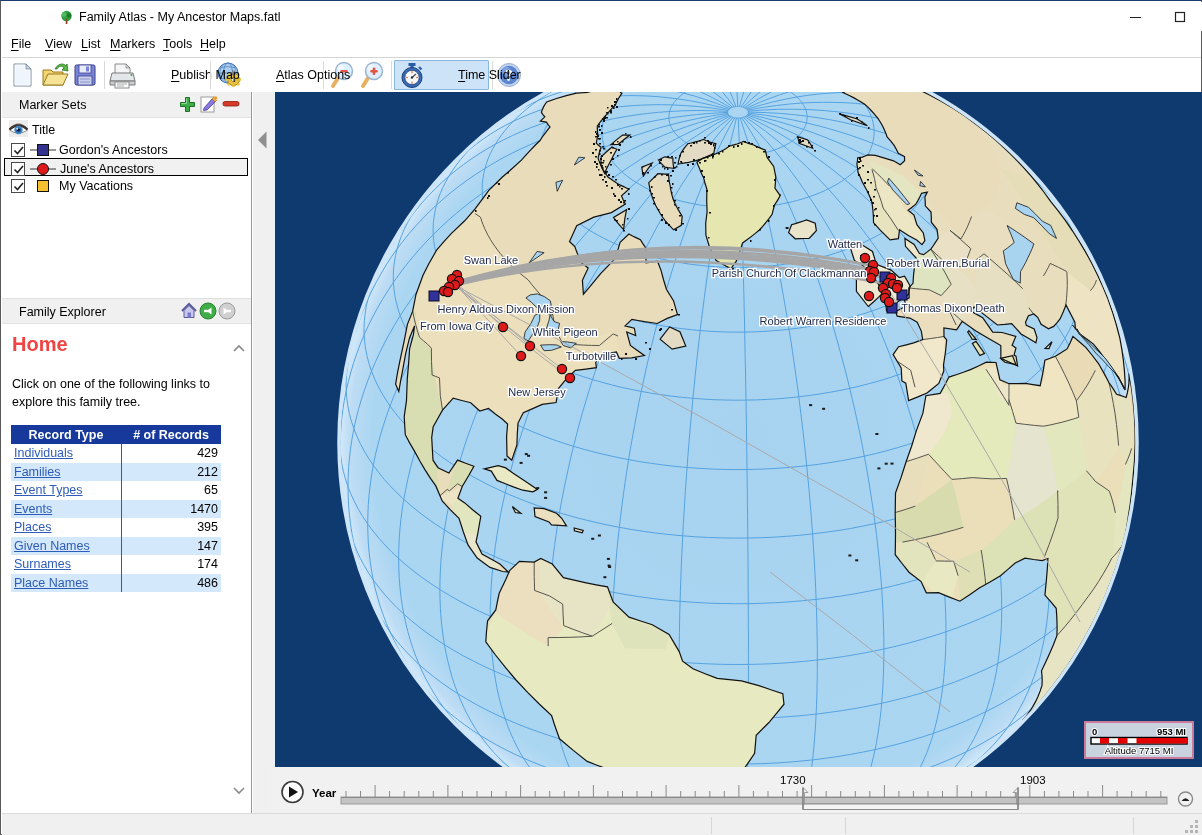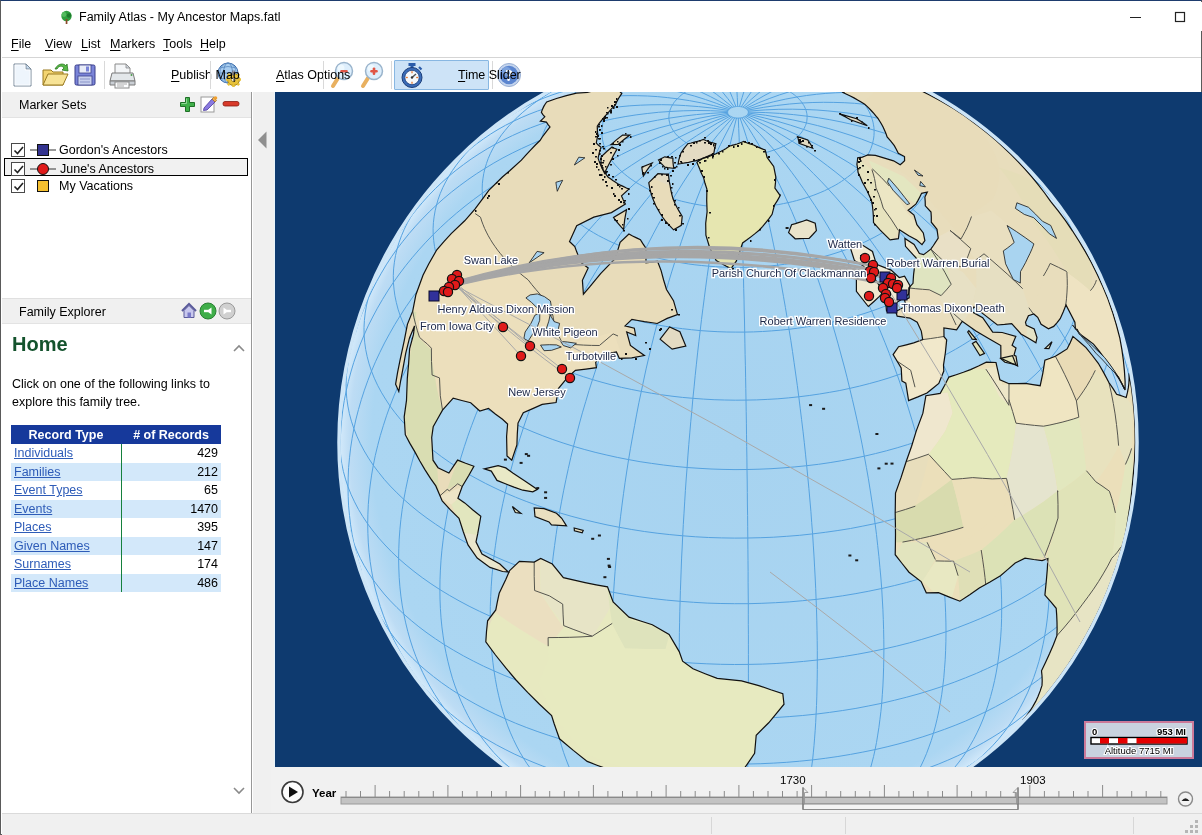--- a/index.html
+++ b/index.html
@@ -31,21 +31,21 @@
   border-bottom:1px solid #e3e3e3; }
 .phead .pt { position:absolute; left:9px; top:6px; font-size:12.5px; color:#000000;margin-left:8px; }
 #mslist { position:absolute; left:0; top:26px; width:249px; height:180px; background:#fff; }
 .msrow { position:absolute; left:0; width:249px; height:17px; font-size:12.5px; }
 .cbx { position:absolute; left:9px; top:1px; width:14px; height:14px; background:#fff;
   border:1px solid #4a4a4a; }
 .cbx svg { position:absolute; left:0px; top:0px; }
 #junesel { position:absolute; left:2px; top:40px; width:244px; height:18px;
   border:1px solid #000; background:#f1f1f1; }
 #fecontent { position:absolute; left:0; top:232px; width:249px; height:487px; background:#fff; }
-#home-h { position:absolute; left:10px; top:9px; font-size:20px; font-weight:bold; color:#14532d; }
+#home-h { position:absolute; left:10px; top:9px; font-size:20px; font-weight:bold; color:#ef4444; }
 #fepara { position:absolute; left:10px; top:51px; width:212px; font-size:12.5px; color:#000; line-height:1.45; }
 table#rec { position:absolute; left:9px; top:101px; width:210px; border-collapse:collapse;
   font-size:12.5px; }
 table#rec th { background:#16399b; color:#fff; font-weight:bold; height:19px; font-size:12.5px;margin-left:32px; }
 table#rec td { height:18.5px; padding:0 3px; }
 table#rec td.num { text-align:right; color:#000; }
 table#rec tr.alt { background:#d3e8fa; }
 table#rec a { color:#2e5cb8; text-decoration:underline; }
 table#rec td.lnk { border-right:1px solid #15803d; }
 .chev { position:absolute; left:230px; width:14px; height:9px; }
@@ -210,20 +210,33 @@
  <path d="M12,4 L15,7 L16.5,5.5 L13.5,2.5 Z" fill="#e8b060" stroke="#a87020" stroke-width="0.8"></path>
  <circle cx="15.5" cy="3" r="1.8" fill="#f0a030"></circle>
 </svg>
 <svg style="position:absolute;left:220px;top:3px" width="18" height="17" viewBox="0 0 18 17">
  <rect x="1" y="6.5" width="16" height="4.5" rx="2" fill="#d83a2a" stroke="#8a1a10" stroke-width="0.8"></rect>
 </svg>
 
   </div>
   <div id="mslist">
 
+<div class="msrow" style="top:4px">
+ <svg style="position:absolute;left:7px;top:-2px" width="19" height="17" viewBox="0 0 19 17">
+  <rect x="0" y="0" width="19" height="17" fill="#ececec"></rect>
+  <path d="M0.5,10 Q9.5,2 18.5,10 Q9.5,16.5 0.5,10" fill="#fdfdfd" stroke="#777" stroke-width="0.8"></path>
+  <path d="M0.5,10 Q9.5,2 18.5,10 L18.5,8 Q9.5,-1 0.5,8 Z" fill="#6a6058"></path>
+  <path d="M0.5,9.5 Q9.5,1.5 18.5,9.5" fill="none" stroke="#3a342e" stroke-width="2"></path>
+  <circle cx="9.5" cy="10" r="4.2" fill="#4488cc"></circle>
+  <circle cx="9.5" cy="10" r="2.6" fill="#1a5fa8"></circle>
+  <circle cx="9.5" cy="10" r="1.3" fill="#0a0a0a"></circle>
+  <circle cx="8.2" cy="8.8" r="1" fill="#cfe4f4"></circle>
+ </svg>
+ <span style="position:absolute;left:30px;top:1px">Title</span>
+</div>
 <div class="msrow" style="top:24px">
  <span class="cbx">
             <svg width="14" height="14" viewBox="0 0 14 14">
               <path d="M2.5,6.5 L5.5,9.5 L11,3" fill="none" stroke="#222" stroke-width="1.6"></path>
             </svg>
           </span>
  <svg style="position:absolute;left:28px;top:1px" width="26" height="14">
   <line x1="0" y1="7" x2="26" y2="7" stroke="#555" stroke-width="1.2"></line>
   <rect x="7.5" y="1.5" width="11" height="11" fill="#33338f" stroke="#111" stroke-width="1"></rect>
  </svg>

